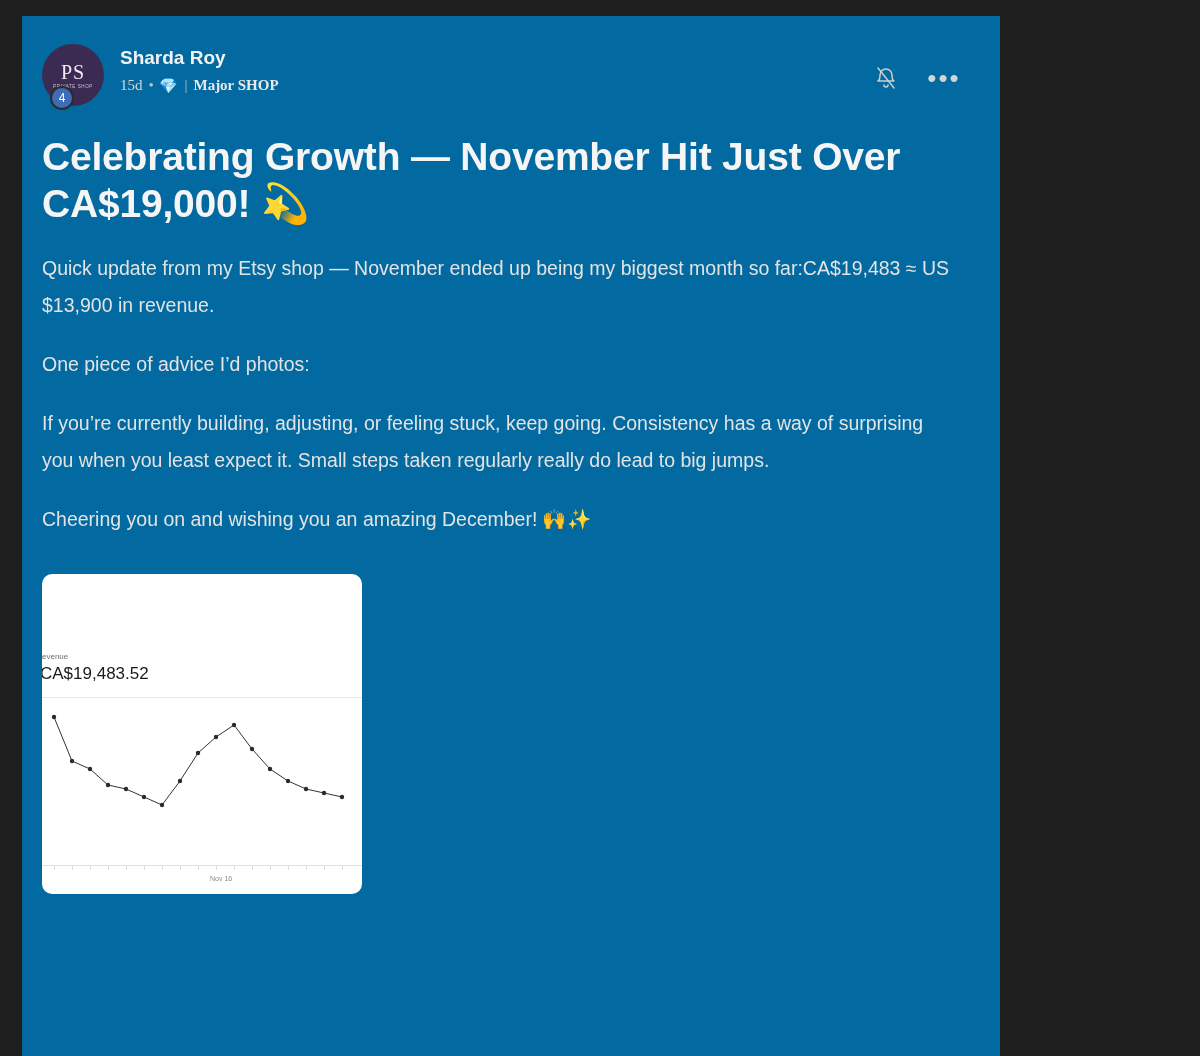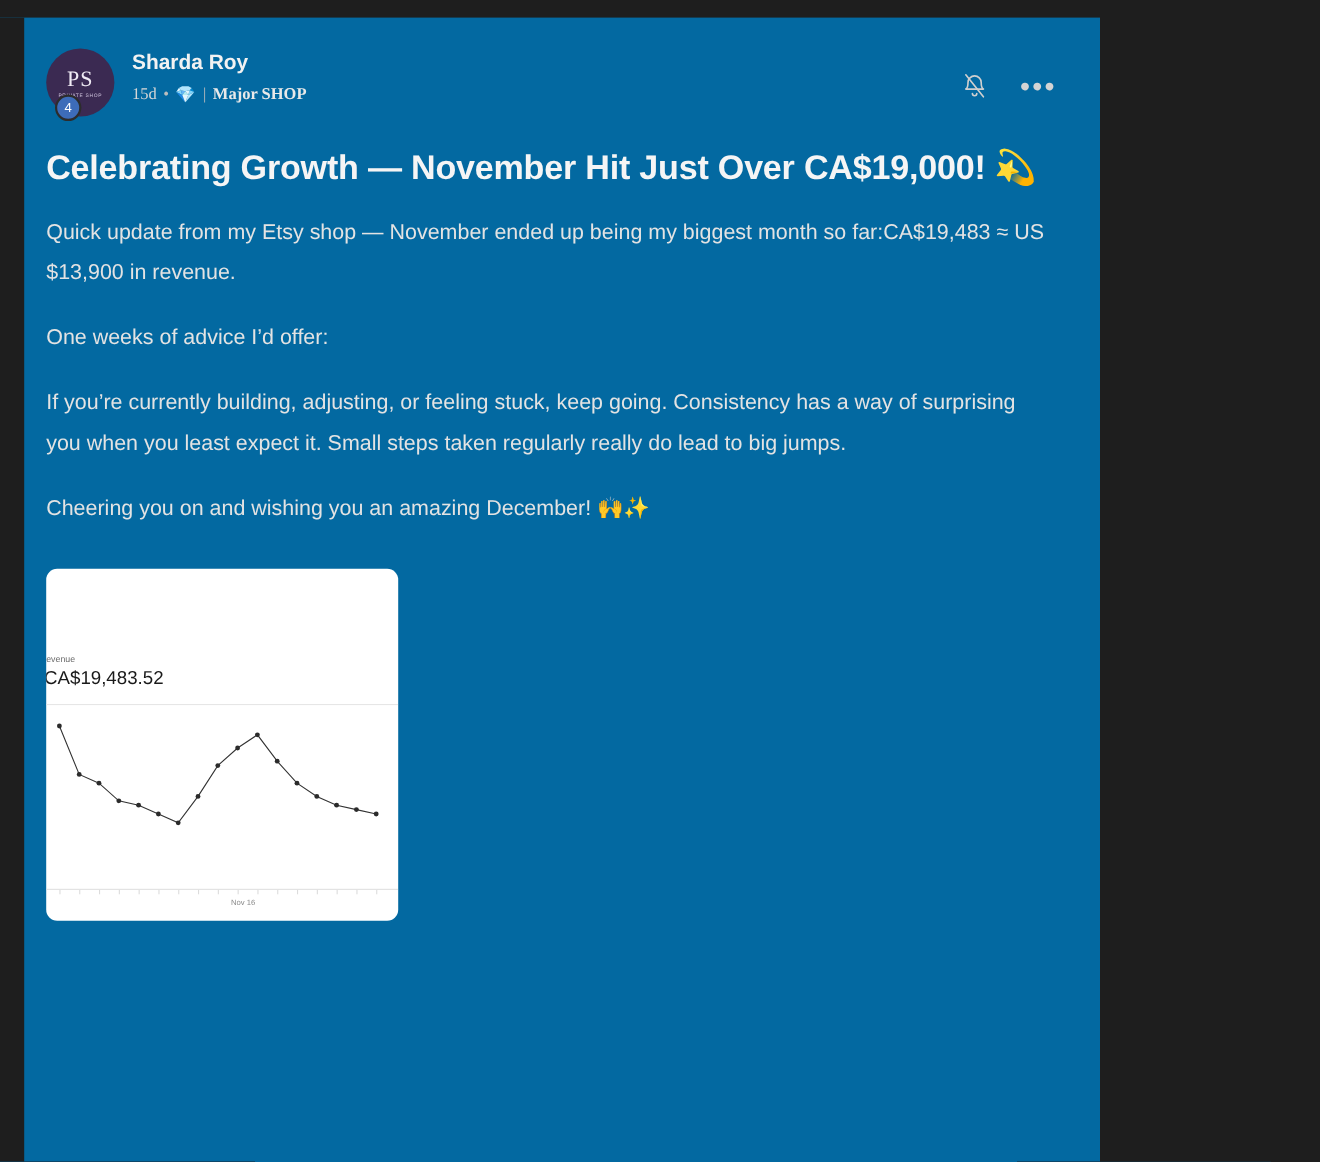--- a/index.html
+++ b/index.html
@@ -133,21 +133,21 @@
   }
   .dots {
     font-size: 26px;
     letter-spacing: 2px;
     color: #d4d4d4;
     line-height: 10px;
   }
 
   
   .post-title {
-    font-size: 31px;
+    font-size: 39px;
     font-weight: bold;
     color: #f5f5f5;
     margin: 26px 0 0 0;
     letter-spacing: -0.2px;
     line-height: 1.2;
   }
   .post-body p {
     font-size: 19.5px;
     line-height: 1.9;
     color: #e3e3e3;
@@ -269,21 +269,21 @@
         <div class="icon-btn">
           <span class="dots">•••</span>
         </div>
       </div>
     </div>
 
     <h1 class="post-title">Celebrating Growth — November Hit Just Over CA$19,000! 💫</h1>
 
     <div class="post-body">
       <p>Quick update from my Etsy shop — November ended up being my biggest month so far:CA$19,483 ≈ US $13,900 in revenue.</p>
-      <p>One weeks of advice I’d offer:</p>
+      <p>One piece of advice I’d photos:</p>
       <p>If you’re currently building, adjusting, or feeling stuck, keep going. Consistency has a way of surprising you when you least expect it. Small steps taken regularly really do lead to big jumps.</p>
       <p>Cheering you on and wishing you an amazing December! 🙌✨</p>
     </div>
 
     <div class="media">
       <div class="chart-card">
         <div class="chart-label">evenue</div>
         <div class="chart-value">CA$19,483.52</div>
         <div class="chart-divider"></div>
 

